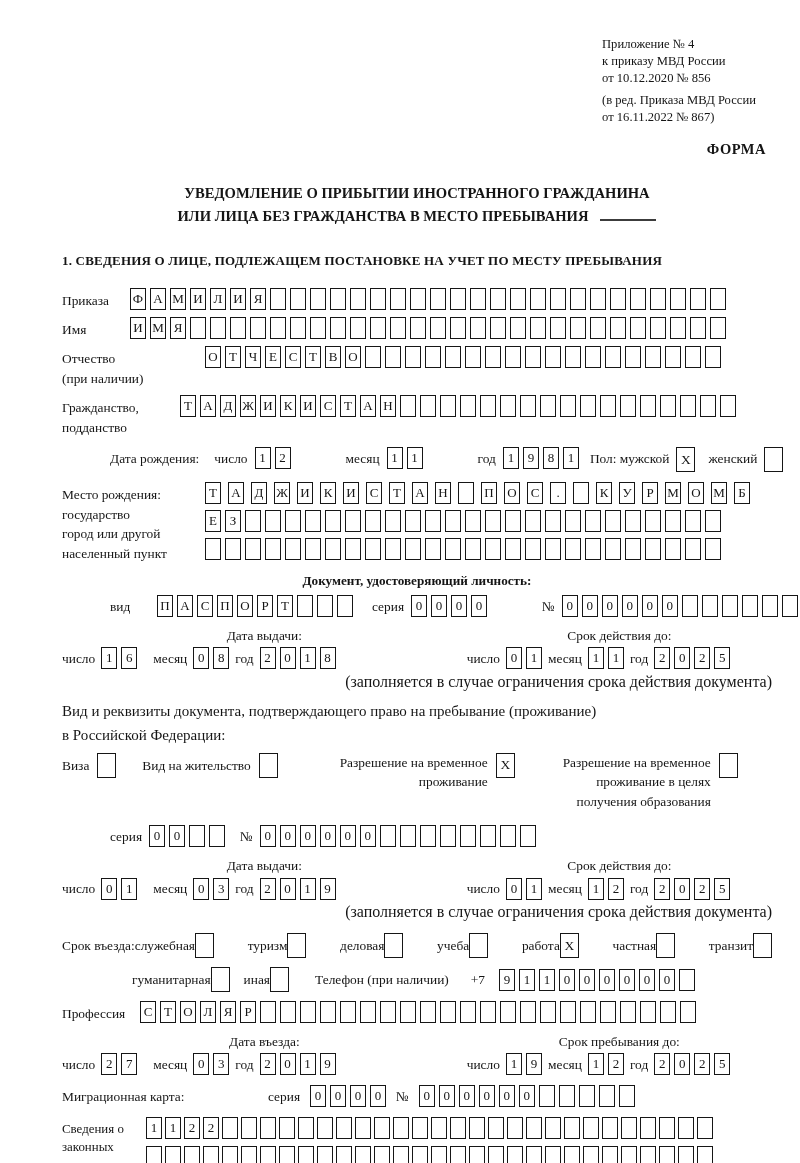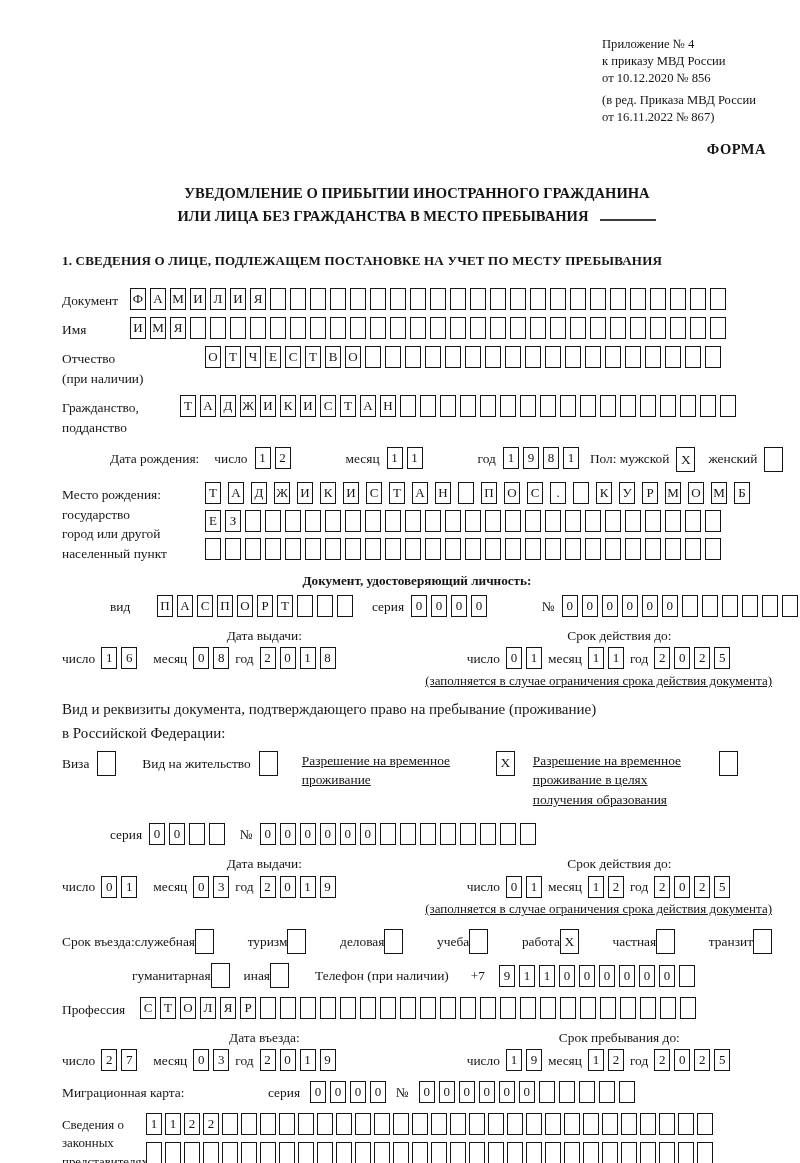--- a/index.html
+++ b/index.html
@@ -43,27 +43,27 @@
     flex:none;width:17px;height:23px;border:1.6px solid #161616;
     display:inline-flex;align-items:center;justify-content:center;
     font-size:13.5px;background:#fff;
   }
   
   .dates{display:flex;margin-top:10px;}
   .dcol-l{width:57%;}
   .dcol-r{width:43%;}
   .dtitle{text-align:center;font-size:13.4px;margin-bottom:3px;}
   .dline{display:flex;align-items:center;gap:6px;}
-  .note{font-size:13px;text-align:right;margin-top:3px;text-decoration:underline;}
+  .note{font-size:16px;text-align:right;margin-top:3px;}
   .center-bold{text-align:center;font-weight:bold;font-size:13.2px;margin-top:10px;}
   .para{font-size:15px;line-height:1.6;margin-top:8px;}
   
   .permit-row{display:flex;align-items:flex-start;margin-top:6px;}
   .perm-label{font-size:13.4px;line-height:1.45;}
-  .perm-multi{width:186px;text-align:left;text-decoration:underline;}
+  .perm-multi{width:186px;text-align:right;}
   .permit-row .checkbox{margin-left:8px;}
   .spread{display:flex;justify-content:space-between;align-items:center;margin-top:12px;}
   .opt{display:flex;align-items:center;font-size:13.4px;}
   .row2-purpose{display:flex;align-items:center;gap:14px;margin-top:9px;margin-left:70px;}
   .mig-row{display:flex;align-items:center;gap:10px;margin-top:9px;}
 </style>
 </head>
 <body>
 
 <div class="page">
@@ -83,21 +83,21 @@
   <div class="title">
     <div>УВЕДОМЛЕНИЕ О ПРИБЫТИИ ИНОСТРАННОГО ГРАЖДАНИНА</div>
     <div>
       <span>ИЛИ ЛИЦА БЕЗ ГРАЖДАНСТВА В МЕСТО ПРЕБЫВАНИЯ</span><span class="blank-underline"></span>
     </div>
   </div>
 
   <div class="sec-heading">1. СВЕДЕНИЯ О ЛИЦЕ, ПОДЛЕЖАЩЕМ ПОСТАНОВКЕ НА УЧЕТ ПО МЕСТУ ПРЕБЫВАНИЯ</div>
 
   <div class="row" style="margin-top:19px;">
-    <div class="lbl w68">Документ</div>
+    <div class="lbl w68">Приказа</div>
     <div class="cells">
         <span class="cell">Ф</span>
         <span class="cell">А</span>
         <span class="cell">М</span>
         <span class="cell">И</span>
         <span class="cell">Л</span>
         <span class="cell">И</span>
         <span class="cell">Я</span>
         <span class="cell"></span>
         <span class="cell"></span>

